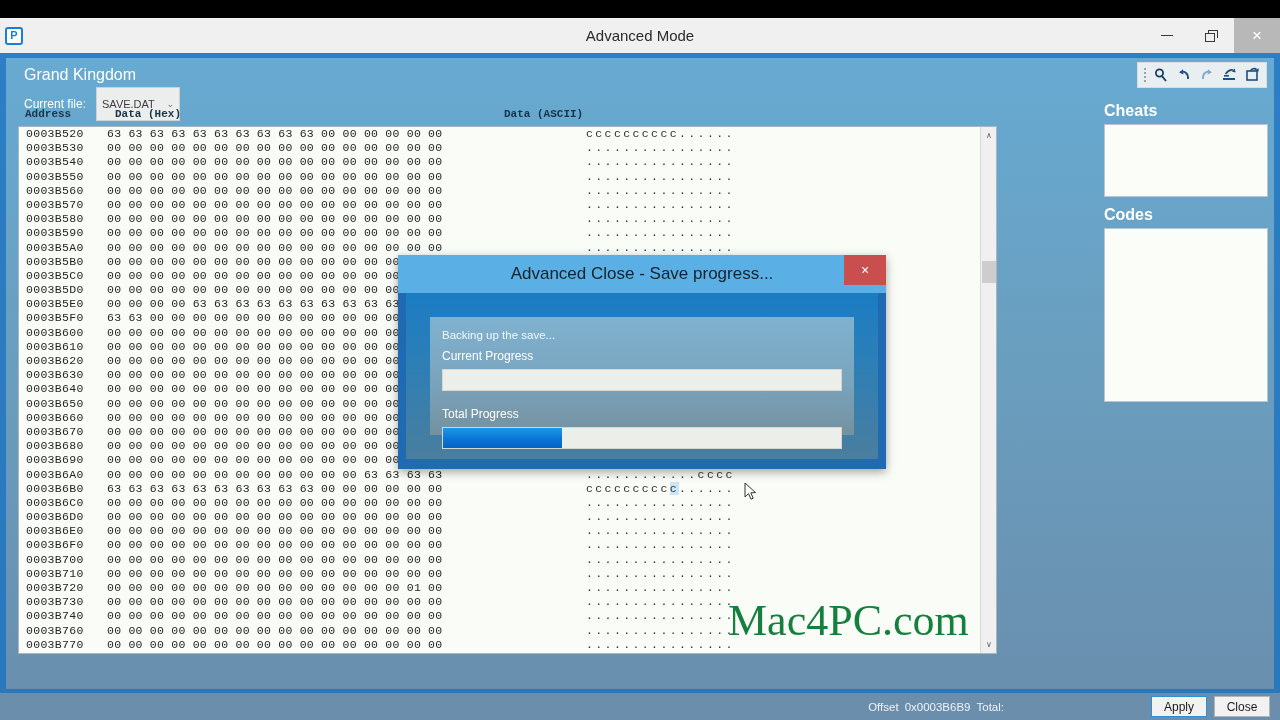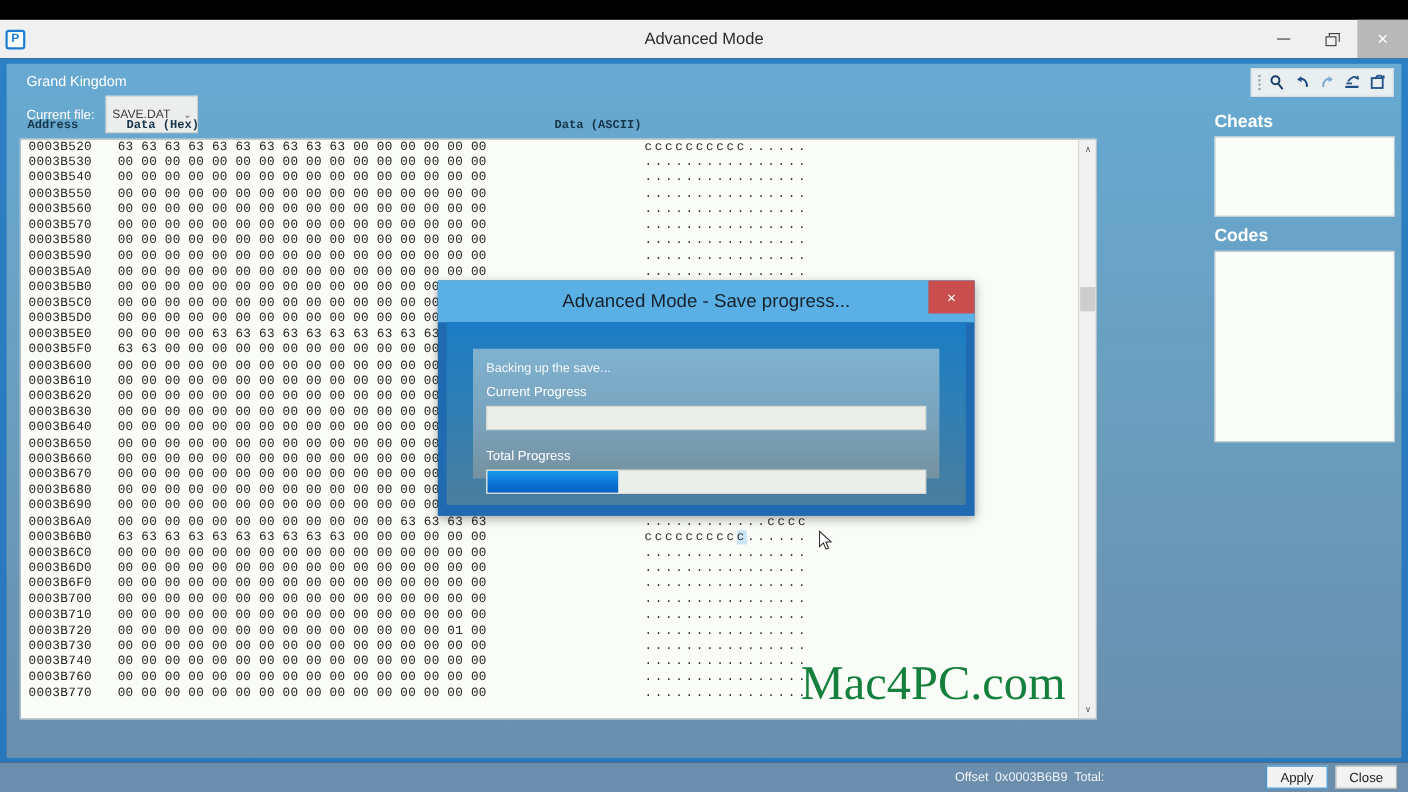--- a/index.html
+++ b/index.html
@@ -54,21 +54,21 @@
     padding: 5px 6px 4px 6px;
   }
   .app-body {
     position: relative; width: 100%; height: 100%;
     background: linear-gradient(180deg, #67aad2 0%, #6a9fc0 45%, #6a8fae 100%);
   }
 
   
   .game-title {
     position: absolute; left: 18px; top: 8px;
-    font-size: 13px; color: #ffffff;
+    font-size: 16px; color: #ffffff;
   }
   .file-row {
     position: absolute; left: 18px; top: 29px;
     display: flex; align-items: center; gap: 10px;
   }
   .file-label { font-size: 12px; color: #ffffff; }
   .file-select {
     width: 84px; height: 20px; background: #eceded;
     border: 1px solid #cfd2d3;
     display: flex; align-items: center; justify-content: space-between;
@@ -306,20 +306,21 @@
             <div class="hex-row"><span class="addr">0003B640</span><span class="bytes"><b>00</b><b>00</b><b>00</b><b>00</b><b>00</b><b>00</b><b>00</b><b>00</b><b>00</b><b>00</b><b>00</b><b>00</b><b>00</b><b>00</b><b>00</b><b>00</b></span><span class="ascii"></span></div>
             <div class="hex-row"><span class="addr">0003B650</span><span class="bytes"><b>00</b><b>00</b><b>00</b><b>00</b><b>00</b><b>00</b><b>00</b><b>00</b><b>00</b><b>00</b><b>00</b><b>00</b><b>00</b><b>00</b><b>00</b><b>00</b></span><span class="ascii"></span></div>
             <div class="hex-row"><span class="addr">0003B660</span><span class="bytes"><b>00</b><b>00</b><b>00</b><b>00</b><b>00</b><b>00</b><b>00</b><b>00</b><b>00</b><b>00</b><b>00</b><b>00</b><b>00</b><b>00</b><b>00</b><b>00</b></span><span class="ascii"></span></div>
             <div class="hex-row"><span class="addr">0003B670</span><span class="bytes"><b>00</b><b>00</b><b>00</b><b>00</b><b>00</b><b>00</b><b>00</b><b>00</b><b>00</b><b>00</b><b>00</b><b>00</b><b>00</b><b>00</b><b>00</b><b>00</b></span><span class="ascii"></span></div>
             <div class="hex-row"><span class="addr">0003B680</span><span class="bytes"><b>00</b><b>00</b><b>00</b><b>00</b><b>00</b><b>00</b><b>00</b><b>00</b><b>00</b><b>00</b><b>00</b><b>00</b><b>00</b><b>00</b><b>00</b><b>00</b></span><span class="ascii"></span></div>
             <div class="hex-row"><span class="addr">0003B690</span><span class="bytes"><b>00</b><b>00</b><b>00</b><b>00</b><b>00</b><b>00</b><b>00</b><b>00</b><b>00</b><b>00</b><b>00</b><b>00</b><b>00</b><b>00</b><b>00</b><b>00</b></span><span class="ascii"></span></div>
             <div class="hex-row"><span class="addr">0003B6A0</span><span class="bytes"><b>00</b><b>00</b><b>00</b><b>00</b><b>00</b><b>00</b><b>00</b><b>00</b><b>00</b><b>00</b><b>00</b><b>00</b><b>63</b><b>63</b><b>63</b><b>63</b></span><span class="ascii">............cccc</span></div>
             <div class="hex-row"><span class="addr">0003B6B0</span><span class="bytes"><b>63</b><b>63</b><b>63</b><b>63</b><b>63</b><b>63</b><b>63</b><b>63</b><b>63</b><b>63</b><b>00</b><b>00</b><b>00</b><b>00</b><b>00</b><b>00</b></span><span class="ascii">ccccccccc<span class="sel">c</span>......</span></div>
             <div class="hex-row"><span class="addr">0003B6C0</span><span class="bytes"><b>00</b><b>00</b><b>00</b><b>00</b><b>00</b><b>00</b><b>00</b><b>00</b><b>00</b><b>00</b><b>00</b><b>00</b><b>00</b><b>00</b><b>00</b><b>00</b></span><span class="ascii">................</span></div>
             <div class="hex-row"><span class="addr">0003B6D0</span><span class="bytes"><b>00</b><b>00</b><b>00</b><b>00</b><b>00</b><b>00</b><b>00</b><b>00</b><b>00</b><b>00</b><b>00</b><b>00</b><b>00</b><b>00</b><b>00</b><b>00</b></span><span class="ascii">................</span></div>
+            <div class="hex-row"><span class="addr">0003B6E0</span><span class="bytes"><b>00</b><b>00</b><b>00</b><b>00</b><b>00</b><b>00</b><b>00</b><b>00</b><b>00</b><b>00</b><b>00</b><b>00</b><b>00</b><b>00</b><b>00</b><b>00</b></span><span class="ascii">................</span></div>
             <div class="hex-row"><span class="addr">0003B6F0</span><span class="bytes"><b>00</b><b>00</b><b>00</b><b>00</b><b>00</b><b>00</b><b>00</b><b>00</b><b>00</b><b>00</b><b>00</b><b>00</b><b>00</b><b>00</b><b>00</b><b>00</b></span><span class="ascii">................</span></div>
             <div class="hex-row"><span class="addr">0003B700</span><span class="bytes"><b>00</b><b>00</b><b>00</b><b>00</b><b>00</b><b>00</b><b>00</b><b>00</b><b>00</b><b>00</b><b>00</b><b>00</b><b>00</b><b>00</b><b>00</b><b>00</b></span><span class="ascii">................</span></div>
             <div class="hex-row"><span class="addr">0003B710</span><span class="bytes"><b>00</b><b>00</b><b>00</b><b>00</b><b>00</b><b>00</b><b>00</b><b>00</b><b>00</b><b>00</b><b>00</b><b>00</b><b>00</b><b>00</b><b>00</b><b>00</b></span><span class="ascii">................</span></div>
             <div class="hex-row"><span class="addr">0003B720</span><span class="bytes"><b>00</b><b>00</b><b>00</b><b>00</b><b>00</b><b>00</b><b>00</b><b>00</b><b>00</b><b>00</b><b>00</b><b>00</b><b>00</b><b>00</b><b>01</b><b>00</b></span><span class="ascii">................</span></div>
             <div class="hex-row"><span class="addr">0003B730</span><span class="bytes"><b>00</b><b>00</b><b>00</b><b>00</b><b>00</b><b>00</b><b>00</b><b>00</b><b>00</b><b>00</b><b>00</b><b>00</b><b>00</b><b>00</b><b>00</b><b>00</b></span><span class="ascii">................</span></div>
             <div class="hex-row"><span class="addr">0003B740</span><span class="bytes"><b>00</b><b>00</b><b>00</b><b>00</b><b>00</b><b>00</b><b>00</b><b>00</b><b>00</b><b>00</b><b>00</b><b>00</b><b>00</b><b>00</b><b>00</b><b>00</b></span><span class="ascii">................</span></div>
             <div class="hex-row"><span class="addr">0003B760</span><span class="bytes"><b>00</b><b>00</b><b>00</b><b>00</b><b>00</b><b>00</b><b>00</b><b>00</b><b>00</b><b>00</b><b>00</b><b>00</b><b>00</b><b>00</b><b>00</b><b>00</b></span><span class="ascii">................</span></div>
             <div class="hex-row"><span class="addr">0003B770</span><span class="bytes"><b>00</b><b>00</b><b>00</b><b>00</b><b>00</b><b>00</b><b>00</b><b>00</b><b>00</b><b>00</b><b>00</b><b>00</b><b>00</b><b>00</b><b>00</b><b>00</b></span><span class="ascii">................</span></div>
           </div>
         <div class="vscroll">
@@ -343,21 +344,21 @@
   <div class="watermark">Mac4PC.com</div>
 
   <div class="statusbar">
     <span class="offset-text"><span>Offset</span><span class="sp"></span><span>0x0003B6B9</span><span class="sp"></span><span>Total:</span></span>
     <div class="btn primary">Apply</div>
     <div class="btn">Close</div>
   </div>
 
   <div class="dlg">
     <div class="dlg-title">
-      <span class="dlg-title-text">Advanced Mode - Save progress...</span>
+      <span class="dlg-title-text">Advanced Close - Save progress...</span>
       <div class="dlg-close">×</div>
     </div>
     <div class="dlg-body">
       <div class="dlg-inner">
         <div class="dlg-status">Backing up the save...</div>
         <div class="dlg-lbl">Current Progress</div>
         <div class="pbar">
           <div class="fill" id="cur-fill" style="width: 0%;"></div>
         </div>
         <div class="dlg-lbl">Total Progress</div>

